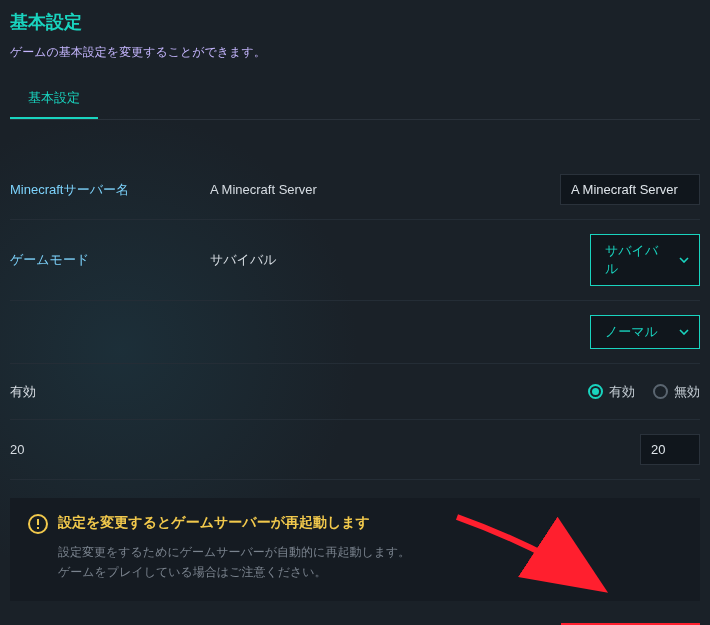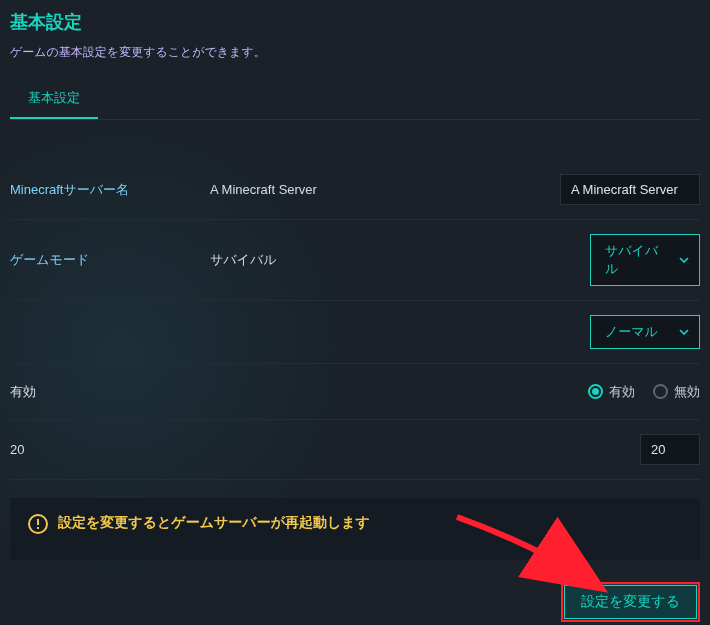--- a/index.html
+++ b/index.html
@@ -214,20 +214,24 @@
     <div class="notice-head">
       <span class="warn-icon">
         <svg width="20" height="20" viewBox="0 0 20 20">
           <circle cx="10" cy="10" r="9" fill="none" stroke="#f2c94c" stroke-width="2"></circle>
           <rect x="9" y="5" width="2" height="6" fill="#f2c94c"></rect>
           <rect x="9" y="13" width="2" height="2" fill="#f2c94c"></rect>
         </svg>
       </span>
       <span>設定を変更するとゲームサーバーが再起動します</span>
     </div>
+    <div class="notice-body">
+      <div>設定変更をするためにゲームサーバーが自動的に再起動します。</div>
+      <div>ゲームをプレイしている場合はご注意ください。</div>
+    </div>
   </div>
 
   <div class="action-bar">
     <button class="btn-primary">設定を変更する</button>
   </div>
 </div>
 
 <div class="arrow-overlay">
   <svg width="175" height="95" viewBox="0 0 175 95">
     <defs>

